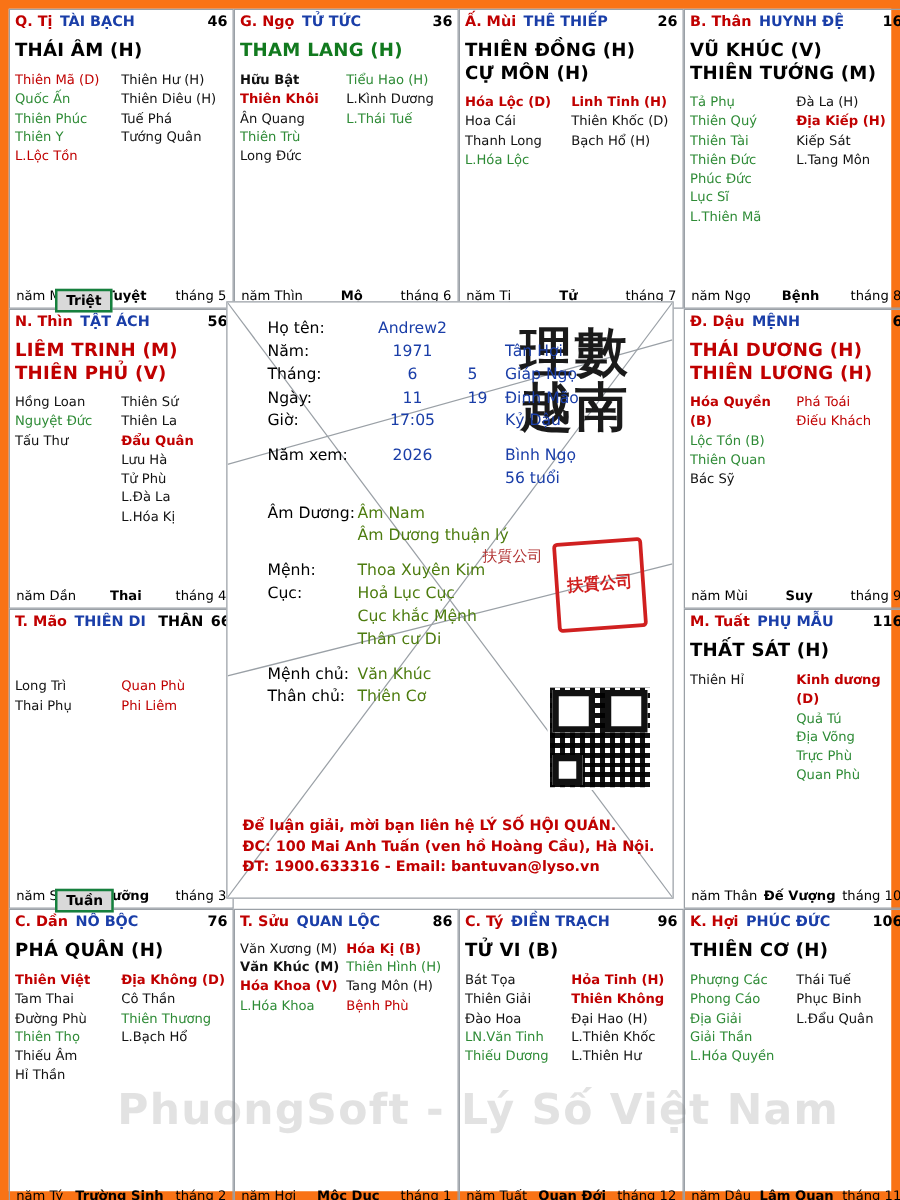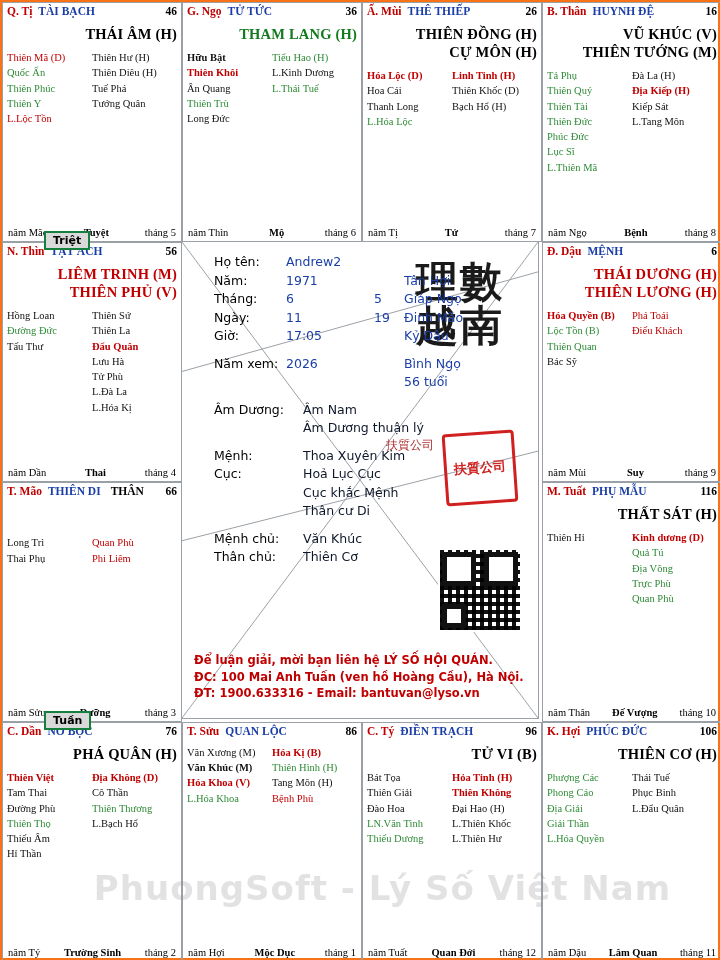--- a/index.html
+++ b/index.html
@@ -9,40 +9,39 @@
     font-family:"DejaVu Sans", sans-serif;
     background:#ffffff;
     position:relative;
     overflow:hidden;
   }
   #chart {
     position:absolute; left:0; top:0; width:720px; height:960px;
     display:grid;
     grid-template-columns:180px 180px 180px 180px;
     grid-template-rows:240px 240px 240px 240px;
-    border:2px solid #f97316;
-    font-family:Liberation Serif, serif;
+    border:7px solid #f97316;
   }
   .cell {
     border:1px solid #9aa0a6;
     position:relative;
     padding:2px 4px;
     overflow:hidden;
     background:transparent;
   }
   .cell-head {
     display:flex; align-items:baseline; gap:6px;
     font-size:11.5px; font-weight:bold;
     white-space:nowrap;
   }
   .cs-branch { color:#c00000; }
   .cs-stem { color:#1a3ea8; }
   .cs-palace { color:#000; margin-left:4px; }
   .cs-num { margin-left:auto; color:#000; font-weight:bold; }
-  .maj-block { text-align:right; margin-top:8px; line-height:1.25; }
+  .maj-block { text-align:left; margin-top:8px; line-height:1.25; }
   .maj { font-size:14.5px; font-weight:bold; letter-spacing:.2px; }
   .maj.red { color:#c00000; }
   .maj.green { color:#127a1f; }
   .maj.black { color:#000000; }
   .stars {
     display:flex; margin-top:7px; gap:0;
     font-size:10.5px; line-height:1.45;
   }
   .col { flex:1 1 50%; padding-right:2px; }
   .s-red { color:#c00000; }
@@ -82,25 +81,25 @@
     z-index:0;
   }
   .info {
     position:relative; z-index:2;
     padding:12px 0 0 32px;
     font-size:12.5px;
     color:#1a3ea8;
   }
   .row { display:flex; align-items:baseline; margin-bottom:3.5px; }
   .lbl { width:72px; color:#000; }
-  .v1 { width:88px; color:#1a3ea8; }
+  .v1 { width:88px; color:#1a3ea8;text-align:center; }
   .v2 { width:30px; color:#1a3ea8; }
   .v3 { color:#1a3ea8; }
   .gap { height:9px; }
-  .single { color:#0f172a;margin-left:17px; }
+  .single { color:#4d7c0f; }
   .watermark-cjk {
     position:absolute; z-index:1;
     right:18px; top:18px;
     width:120px;
     text-align:center;
     font-family:"DejaVu Serif", serif;
     font-size:42px;
     font-weight:bold;
     color:#1a1a1a;
     line-height:1.05;
@@ -307,21 +306,21 @@
         <span class="cs-palace"></span>
         <span class="cs-num">56</span>
       </div>
       <div class="maj-block">
         <div class="maj red">LIÊM TRINH (M)</div>
         <div class="maj red">THIÊN PHỦ (V)</div>
       </div>
       <div class="stars">
         <div class="col">
           <div class="s-black">Hồng Loan</div>
-          <div class="s-green">Đường Đức</div>
+          <div class="s-green">Nguyệt Đức</div>
           <div class="s-black">Tấu Thư</div>
         </div>
         <div class="col">
           <div class="s-black">Thiên Sứ</div>
           <div class="s-black">Thiên La</div>
           <div class="s-red b">Đẩu Quân</div>
           <div class="s-black">Lưu Hà</div>
           <div class="s-black">Tử Phù</div>
           <div class="s-black">L.Đà La</div>
           <div class="s-black">L.Hóa Kị</div>

